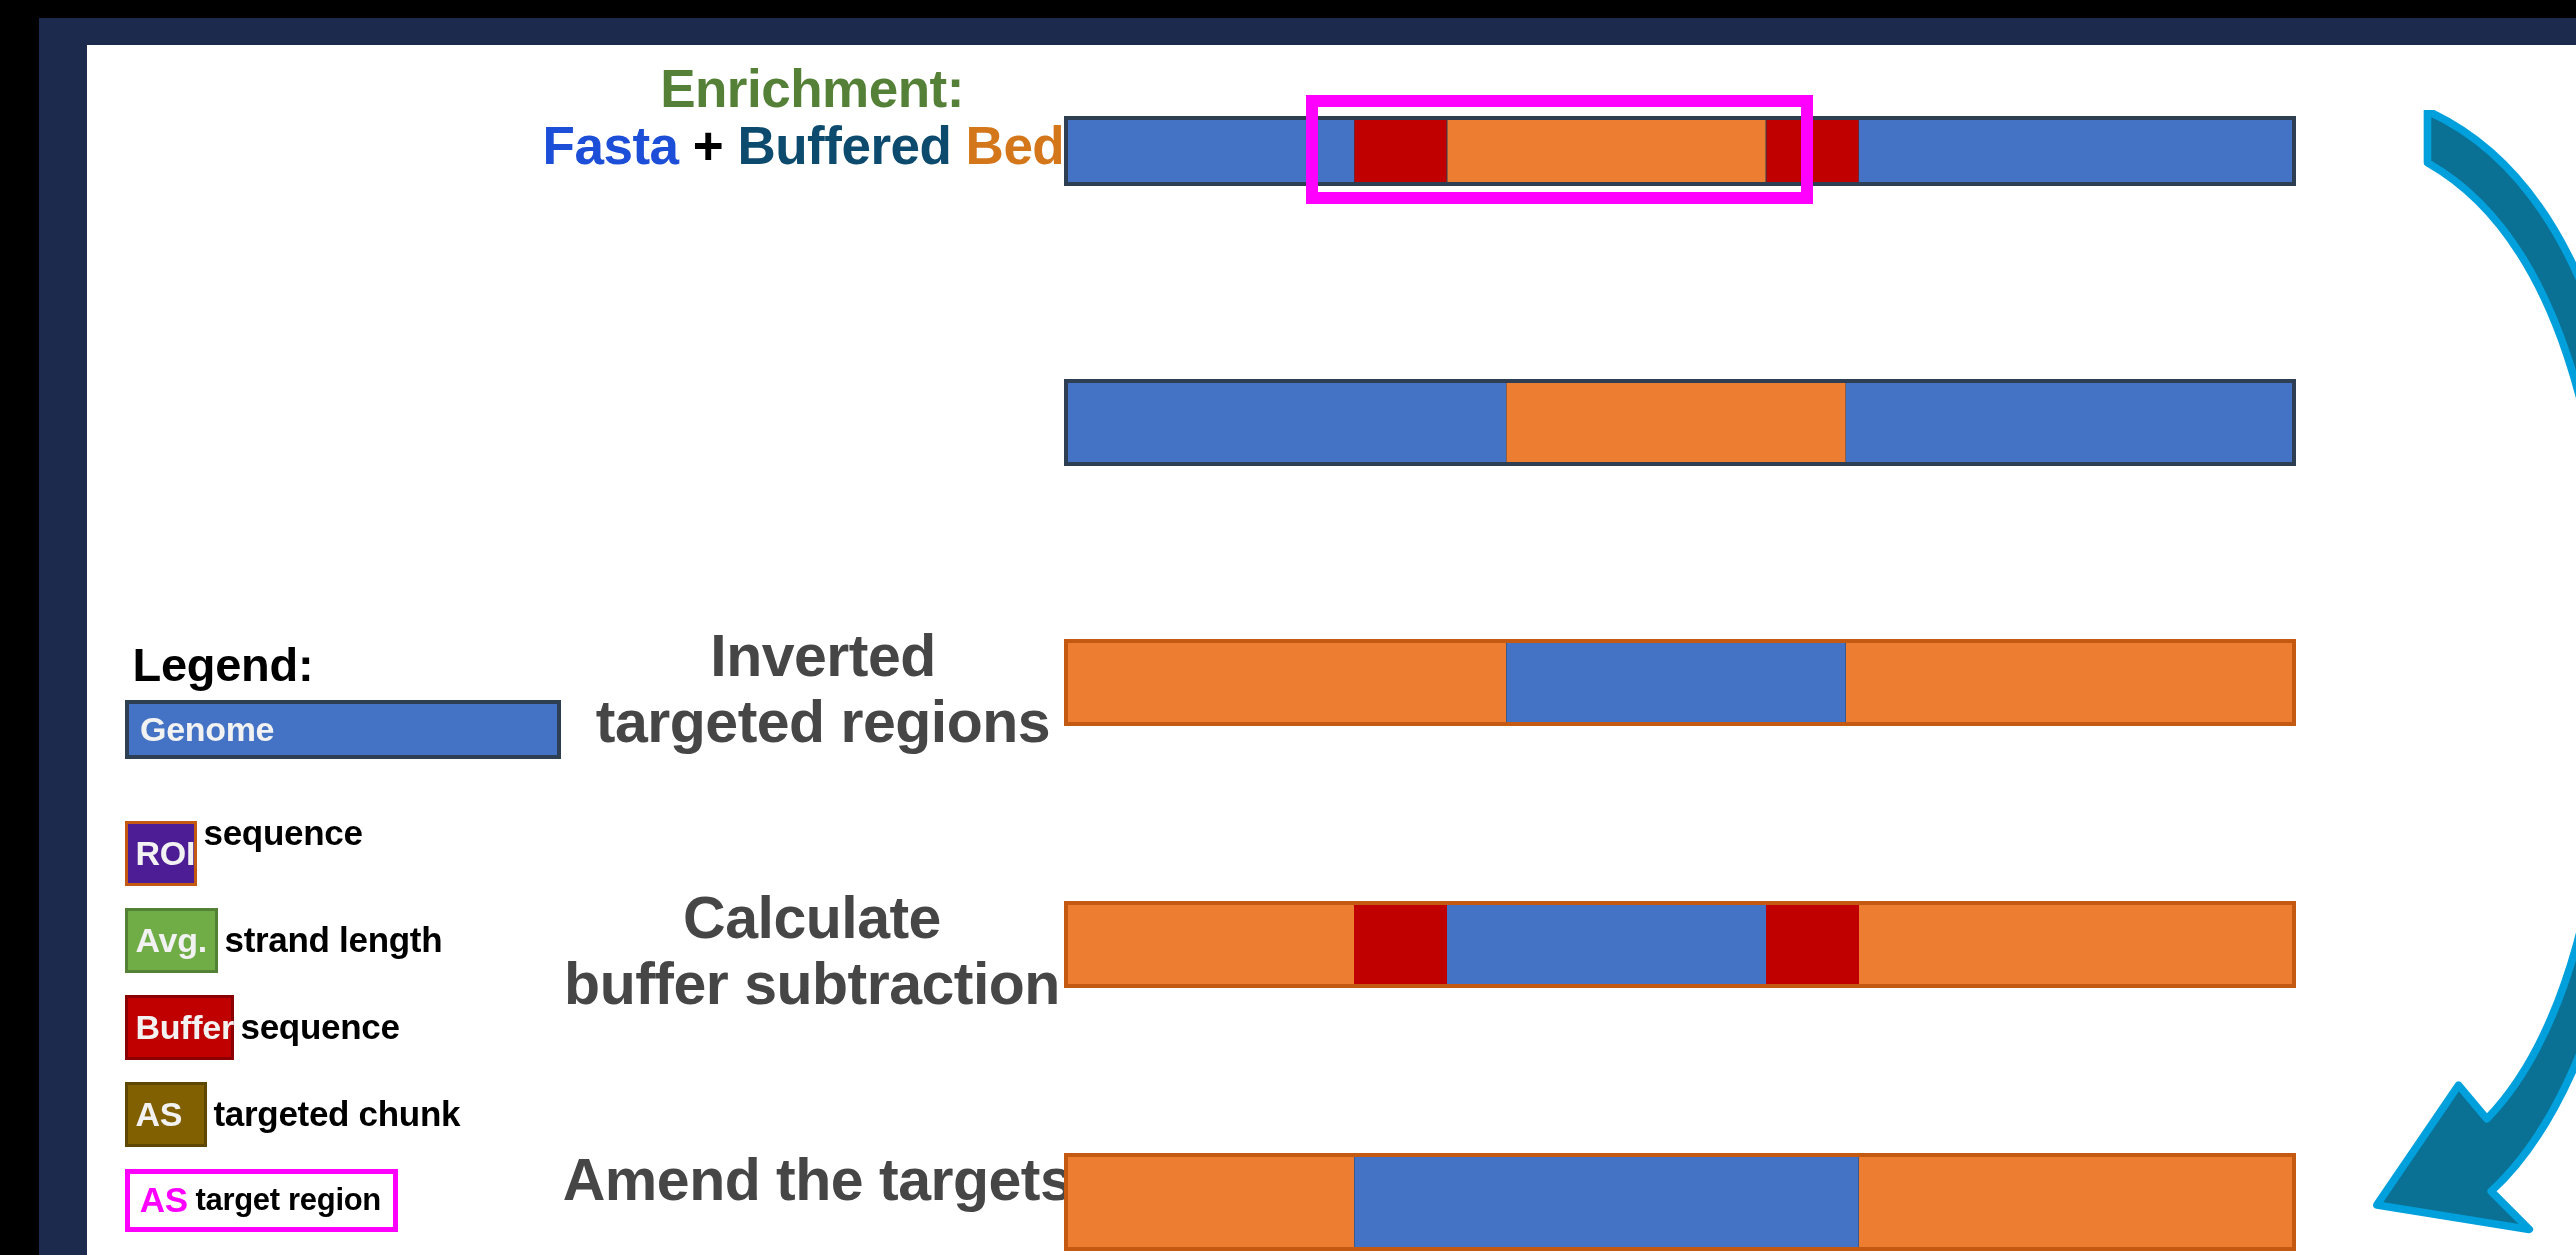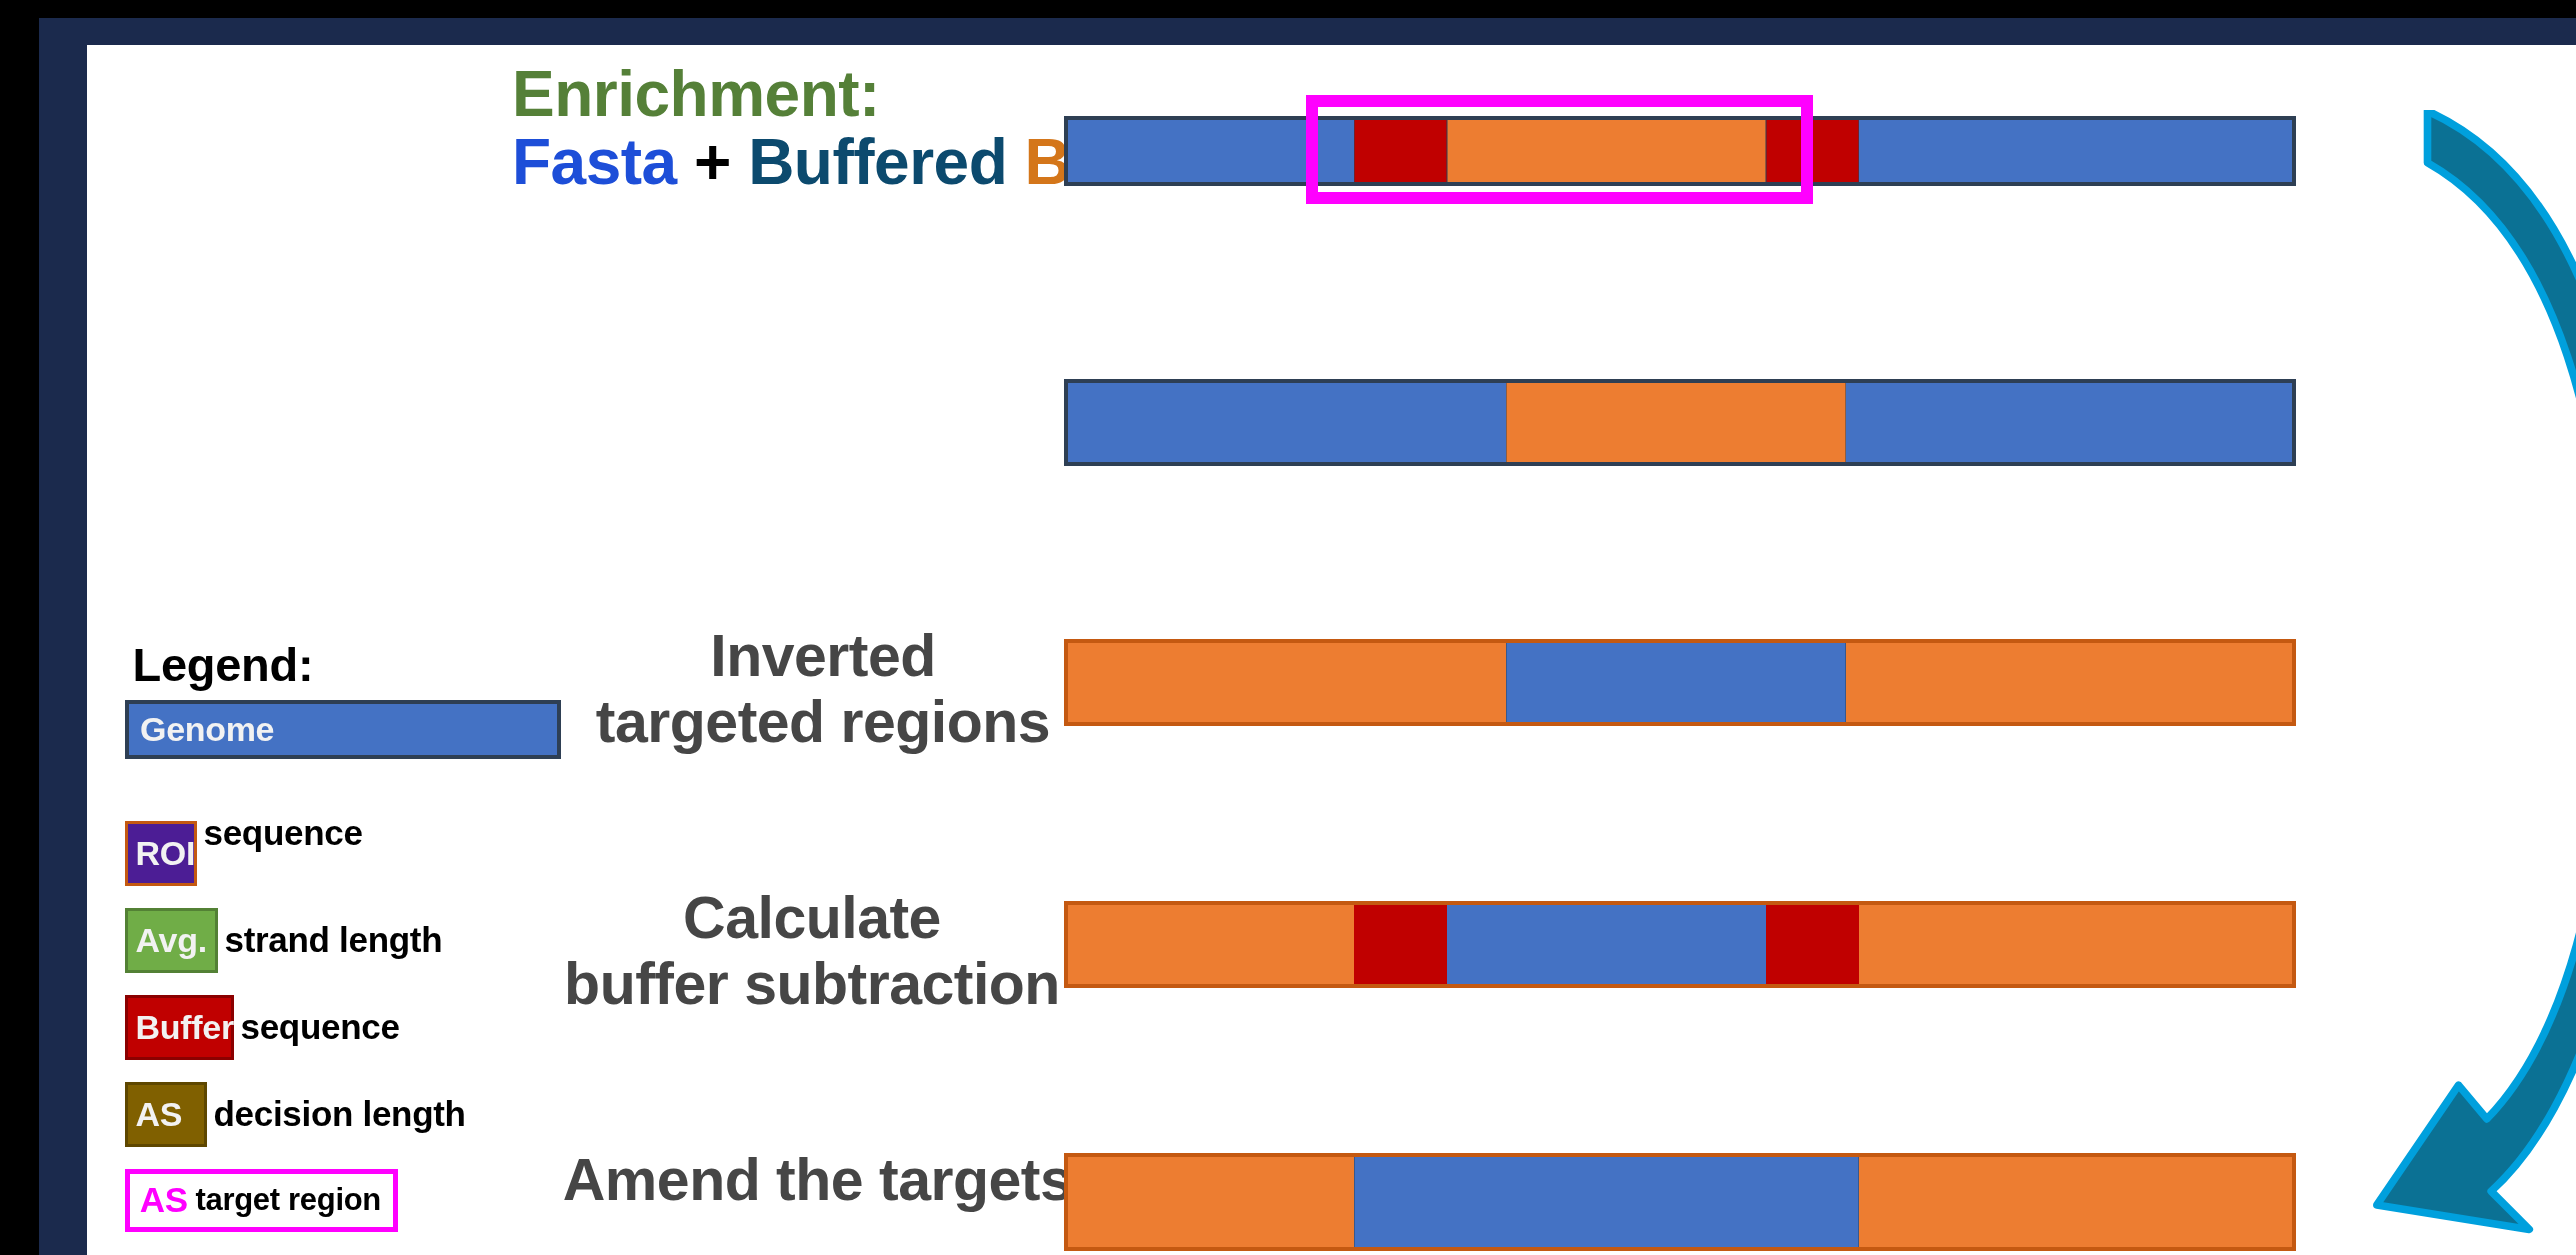--- a/index.html
+++ b/index.html
@@ -34,25 +34,25 @@
     background: #ffffff;
     box-sizing: border-box;
   }
 
   
   #title-block {
     position: absolute;
     left: 425px;
     top: 16.4px;
     width: 600px;
-    text-align: left;
+    text-align: center;
     line-height: 1.06;
     font-weight: bold;
     font-stretch: condensed;
-    font-size: 64px;
+    font-size: 53px;
     letter-spacing: -0.5px;
     white-space: nowrap;
   }
   #title-line1 { display: block; color: #558038; }
   #title-line2 { display: block; }
   .t-fasta { color: #1d4ed8; }
   .t-plus  { color: #000000; }
   .t-buff  { color: #0c4a6e; }
   .t-bed   { color: #d4761a; }
   .t-colon { color: #000000; }
@@ -281,21 +281,21 @@
           <div class="legend-swatch" id="sw-buffer">
             <span>Buffer</span>
           </div>
           <span class="legend-text">sequence</span>
         </div>
 
         <div class="legend-row">
           <div class="legend-swatch" id="sw-as">
             <span>AS</span>
           </div>
-          <span class="legend-text">decision length</span>
+          <span class="legend-text">targeted chunk</span>
         </div>
 
         <div class="legend-row">
           <div id="legend-as-target">
             <span class="as-kw">AS</span>
             <span class="as-rest">target region</span>
           </div>
         </div>
       </div>
 

